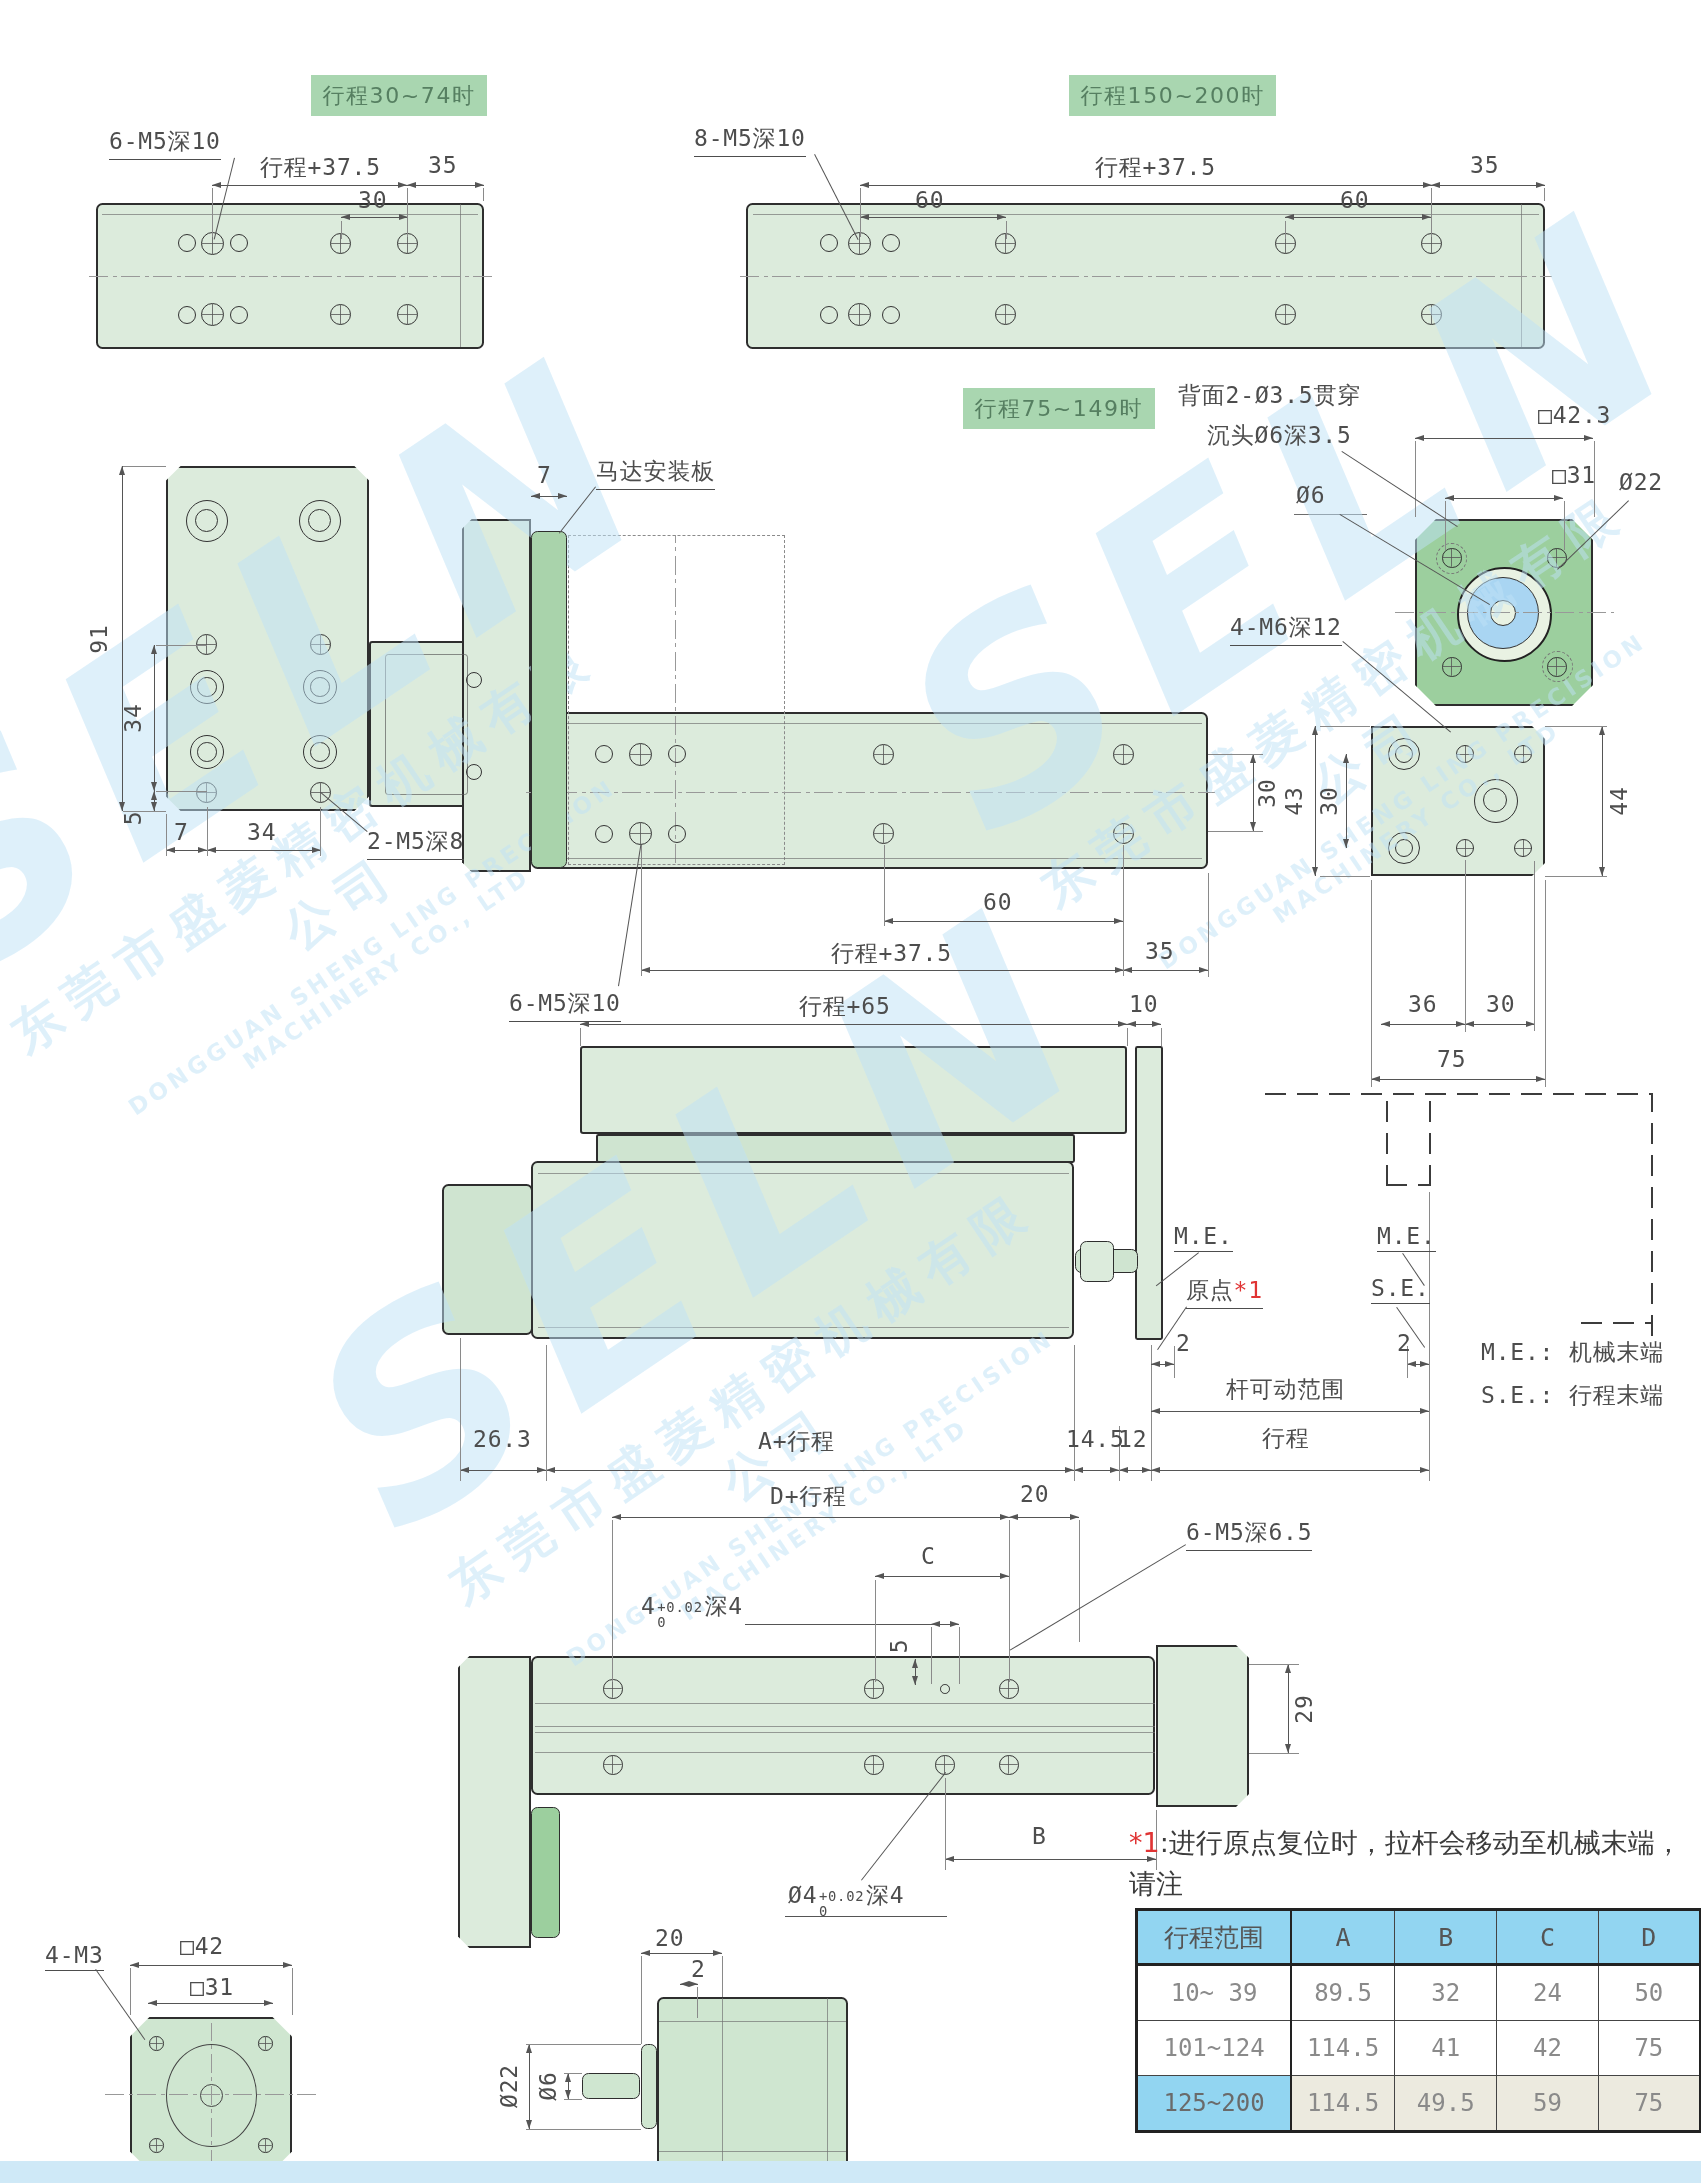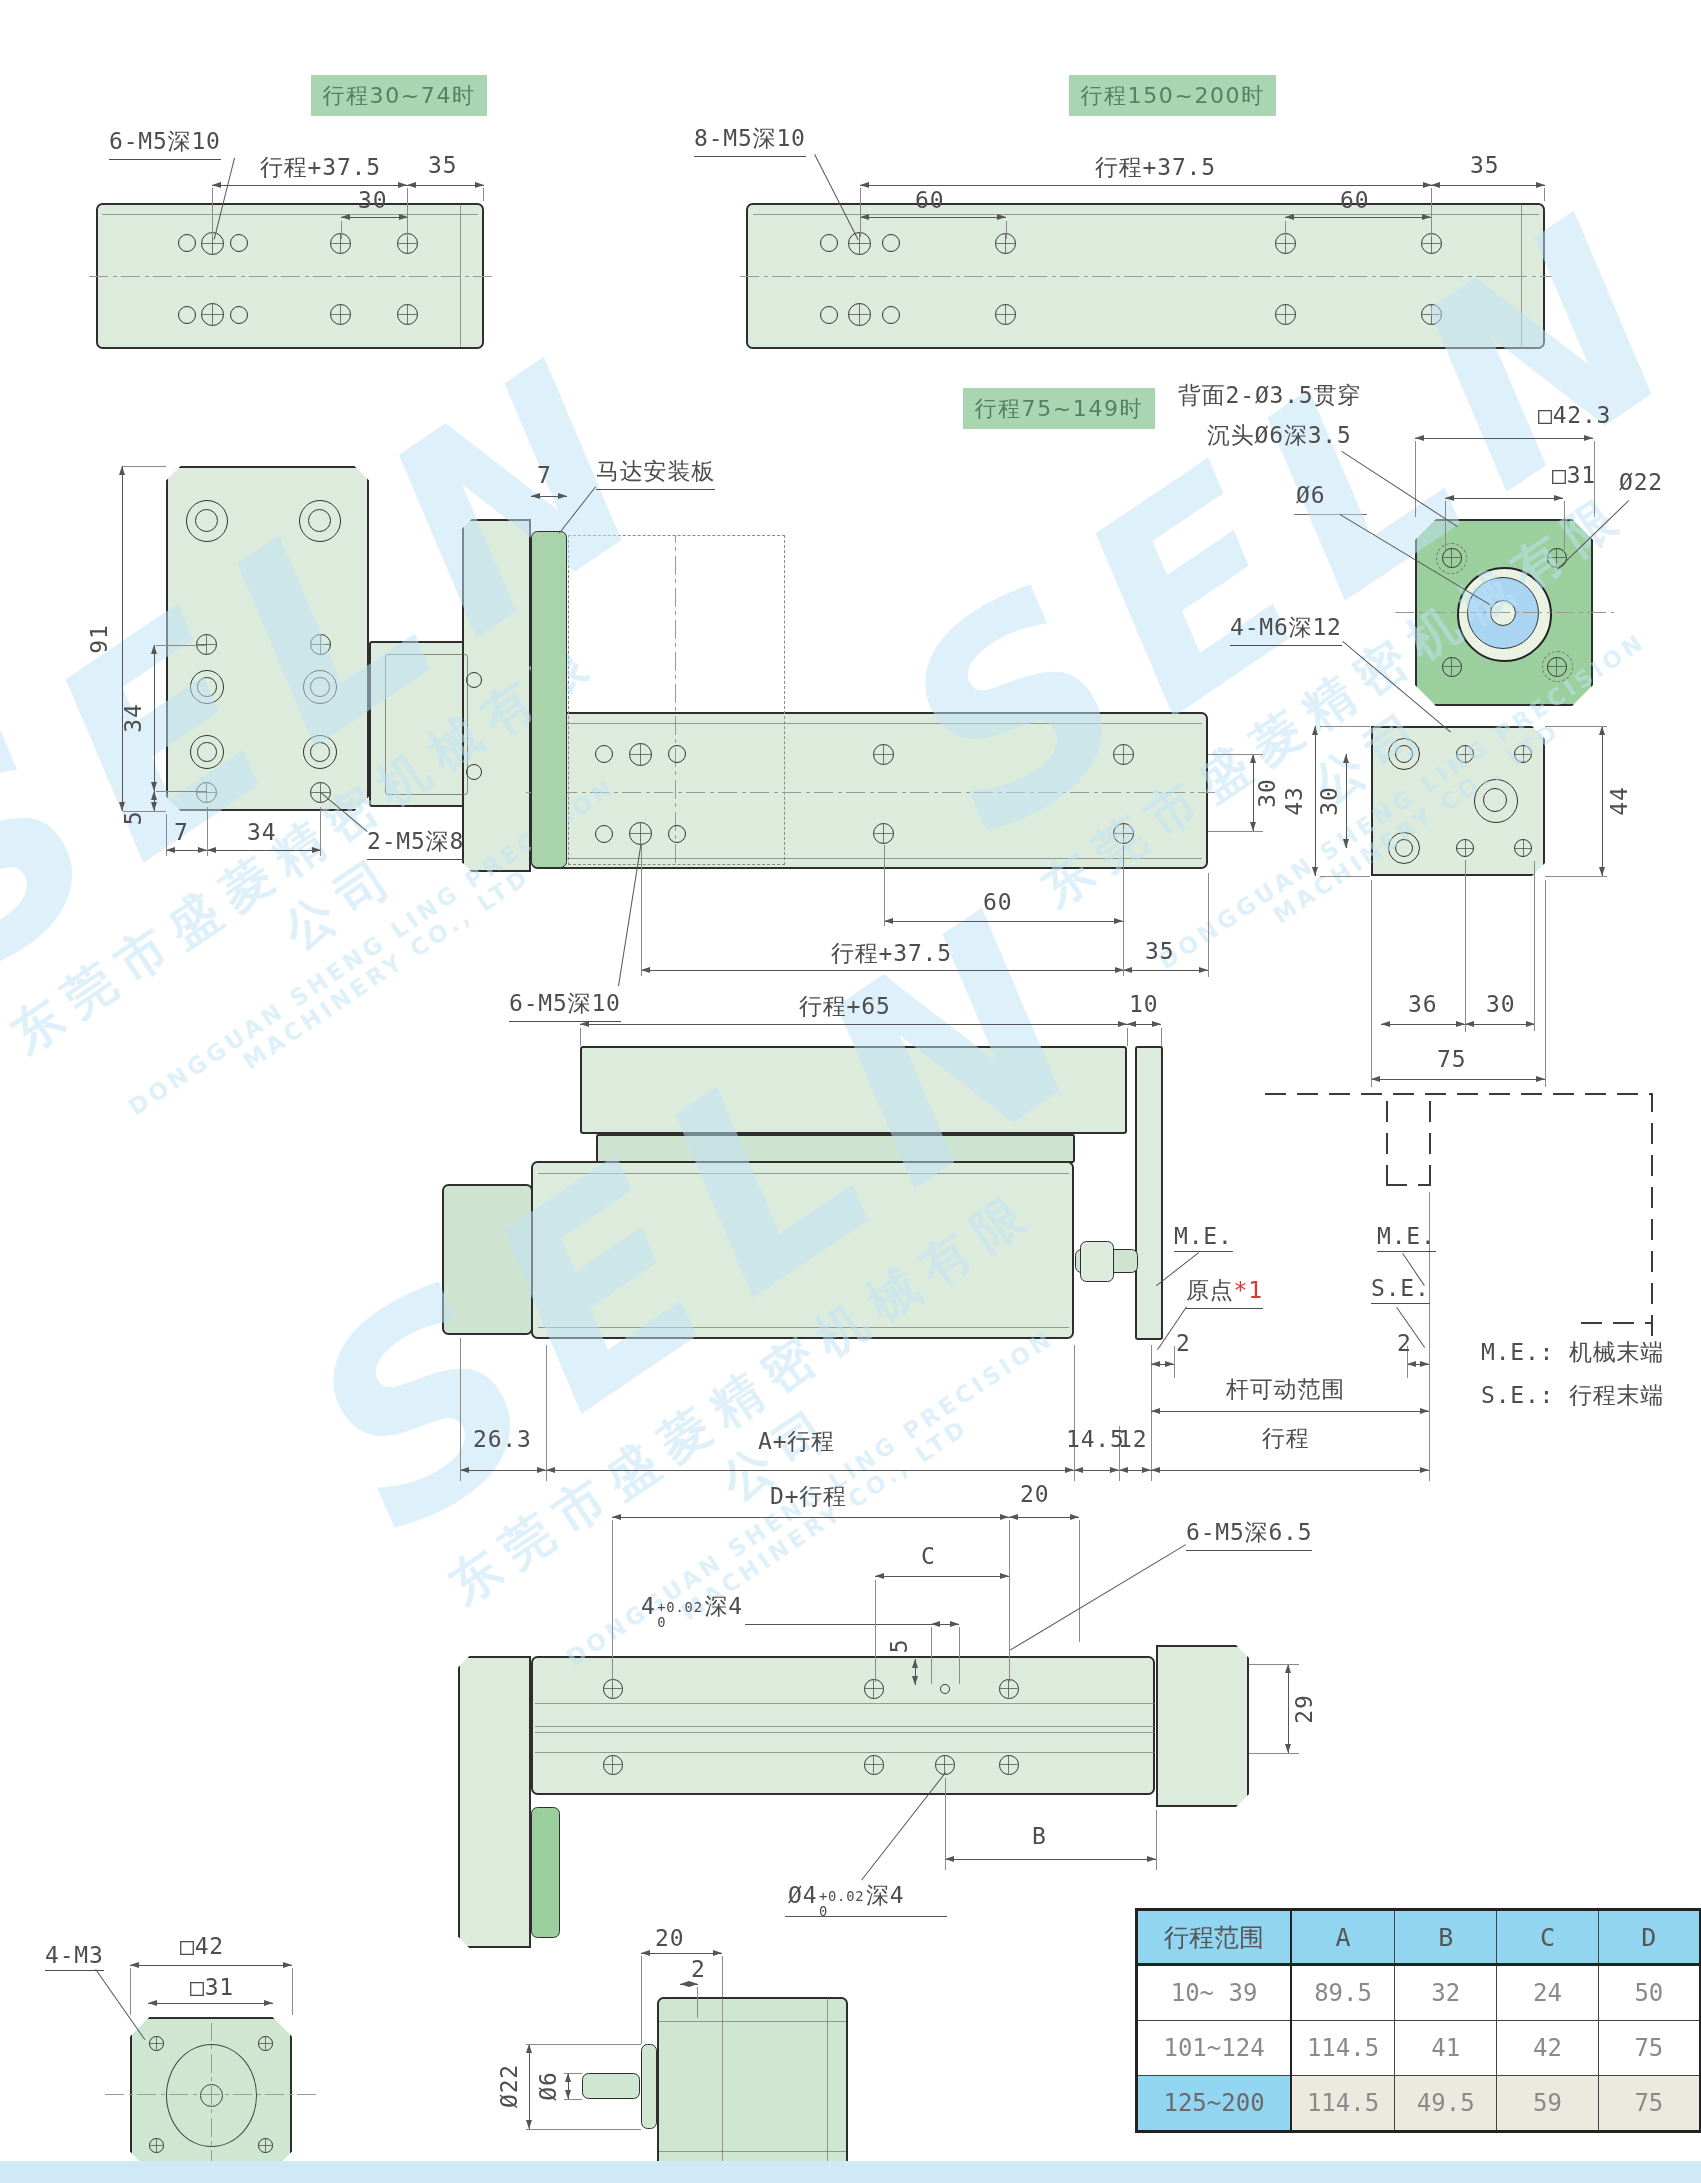--- a/index.html
+++ b/index.html
@@ -422,20 +422,24 @@
   <div class="hole" style="left: 603px; top: 1679px; width: 19.5px; height: 19.5px; background: linear-gradient(rgb(85, 85, 85), rgb(85, 85, 85)) center center / 100% 0.8px no-repeat, linear-gradient(rgb(85, 85, 85), rgb(85, 85, 85)) center center / 0.8px 100% no-repeat;"></div>
       <div class="hole" style="left: 864px; top: 1679px; width: 19.5px; height: 19.5px; background: linear-gradient(rgb(85, 85, 85), rgb(85, 85, 85)) center center / 100% 0.8px no-repeat, linear-gradient(rgb(85, 85, 85), rgb(85, 85, 85)) center center / 0.8px 100% no-repeat;"></div>
       <div class="hole" style="left: 940px; top: 1684px; width: 9.7px; height: 9.7px;"></div>
       <div class="hole" style="left: 999px; top: 1679px; width: 19.5px; height: 19.5px; background: linear-gradient(rgb(85, 85, 85), rgb(85, 85, 85)) center center / 100% 0.8px no-repeat, linear-gradient(rgb(85, 85, 85), rgb(85, 85, 85)) center center / 0.8px 100% no-repeat;"></div>
       <div class="hole" style="left: 603px; top: 1755px; width: 19.5px; height: 19.5px; background: linear-gradient(rgb(85, 85, 85), rgb(85, 85, 85)) center center / 100% 0.8px no-repeat, linear-gradient(rgb(85, 85, 85), rgb(85, 85, 85)) center center / 0.8px 100% no-repeat;"></div>
       <div class="hole" style="left: 864px; top: 1755px; width: 19.5px; height: 19.5px; background: linear-gradient(rgb(85, 85, 85), rgb(85, 85, 85)) center center / 100% 0.8px no-repeat, linear-gradient(rgb(85, 85, 85), rgb(85, 85, 85)) center center / 0.8px 100% no-repeat;"></div>
       <div class="hole" style="left: 935px; top: 1755px; width: 19.5px; height: 19.5px; background: linear-gradient(rgb(85, 85, 85), rgb(85, 85, 85)) center center / 100% 0.8px no-repeat, linear-gradient(rgb(85, 85, 85), rgb(85, 85, 85)) center center / 0.8px 100% no-repeat;"></div>
       <div class="hole" style="left: 999px; top: 1755px; width: 19.5px; height: 19.5px; background: linear-gradient(rgb(85, 85, 85), rgb(85, 85, 85)) center center / 100% 0.8px no-repeat, linear-gradient(rgb(85, 85, 85), rgb(85, 85, 85)) center center / 0.8px 100% no-repeat;"></div>
     </div>
 
+  <div class="note">
+    <div><span class="red">*1</span><span>:进行原点复位时，拉杆会移动至机械末端，请注</span></div>
+    <div style="margin-left:32px">意不要与周围工件、设备产生干涉。</div>
+  </div>
 
   <table class="tbl">
     <thead>
       <tr>
         <th class="c0">行程范围</th>
         <th class="cn">A</th>
         <th class="cn">B</th>
         <th class="cn">C</th>
         <th class="cn">D</th>
       </tr>

